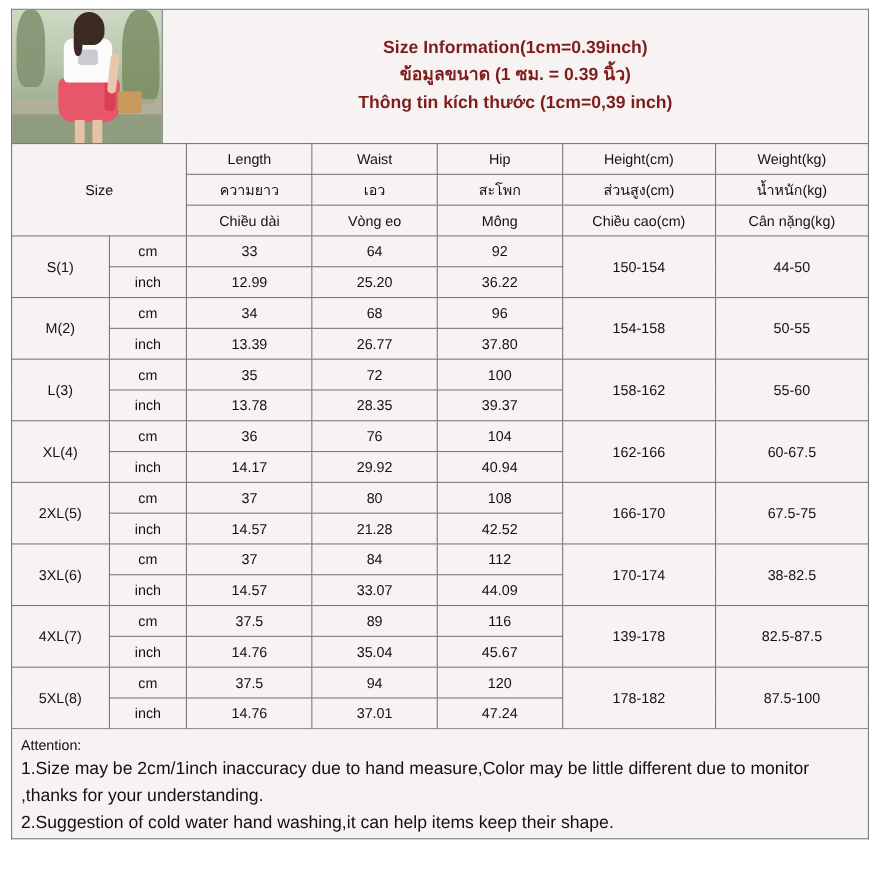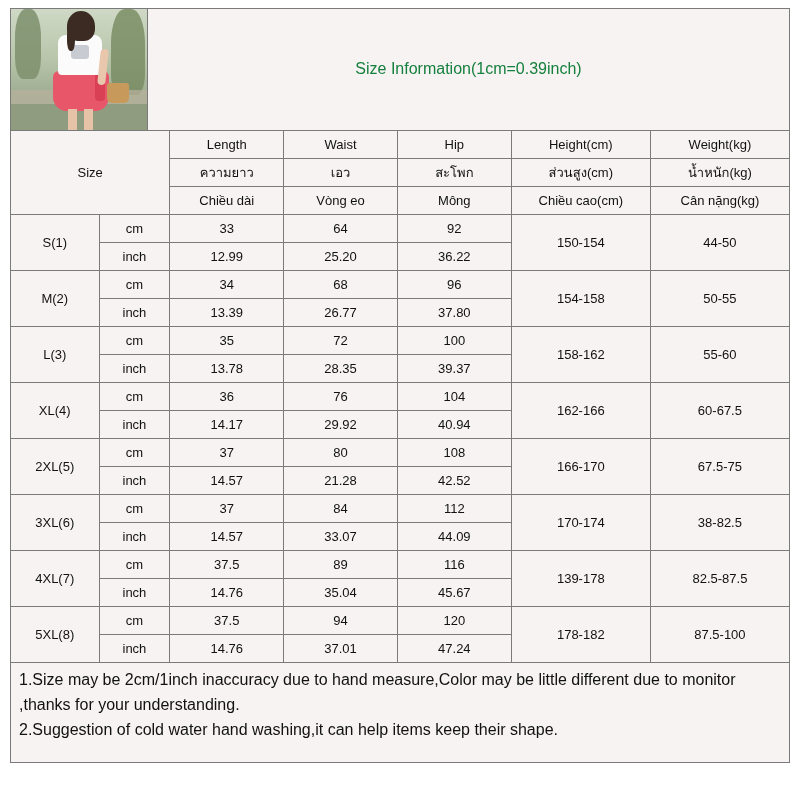--- a/index.html
+++ b/index.html
@@ -151,22 +151,22 @@
     display: flex;
     flex-direction: column;
     align-items: center;
     justify-content: center;
     background: #f7f3f3;
     text-align: center;
     padding: 0 6px;
   }
   .title-line {
     font-size: 16px;
-    font-weight: normal;
-    color: #15803d;
+    font-weight: bold;
+    color: #7f1d1d;
     line-height: 1.55;
     white-space: nowrap;
   }
   
   table.size-table {
     width: 100%;
     border-collapse: collapse;
     table-layout: fixed;
     background: #f7f3f3;
   }
@@ -252,20 +252,22 @@
       <div class="fig-top"></div>
       <div class="fig-top-print"></div>
       <div class="fig-arm"></div>
       <div class="fig-bag"></div>
       <div class="fig-hair2"></div>
       <div class="fig-head"></div>
       <div class="fig-hair"></div>
     </div>
     <div class="title-block">
       <div class="title-line">Size Information(1cm=0.39inch)</div>
+      <div class="title-line">ข้อมูลขนาด (1 ซม. = 0.39 นิ้ว)</div>
+      <div class="title-line">Thông tin kích thước (1cm=0,39 inch)</div>
     </div>
   </div>
 
   <table class="size-table">
     <colgroup>
       <col class="col-size">
       <col class="col-unit">
       <col class="col-len">
       <col class="col-waist">
       <col class="col-hip">
@@ -420,17 +422,18 @@
       <tr>
         <td class="unit-cell">inch</td>
         <td class="val-cell">14.76</td>
         <td class="val-cell">37.01</td>
         <td class="val-cell">47.24</td>
       </tr>
     </tbody>
   </table>
 
   <div class="note">
+    <div class="note-title">Attention:</div>
     <div class="note-line">1.Size may be 2cm/1inch inaccuracy due to hand measure,Color may be little different due to monitor ,thanks for your understanding.</div>
     <div class="note-line">2.Suggestion of cold water hand washing,it can help items keep their shape.</div>
   </div>
 
 </div>
 
 </body></html>

